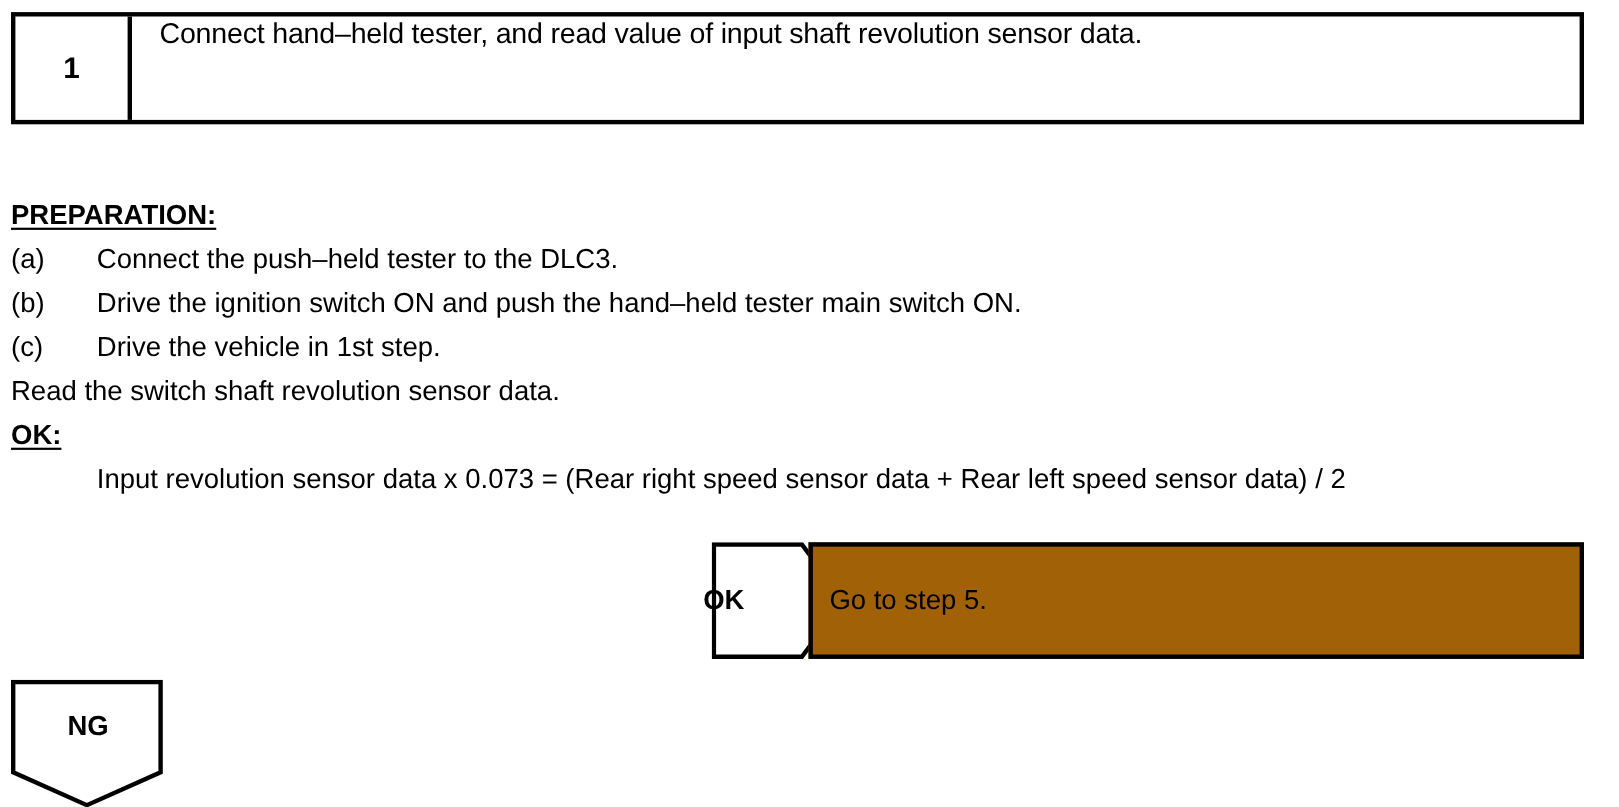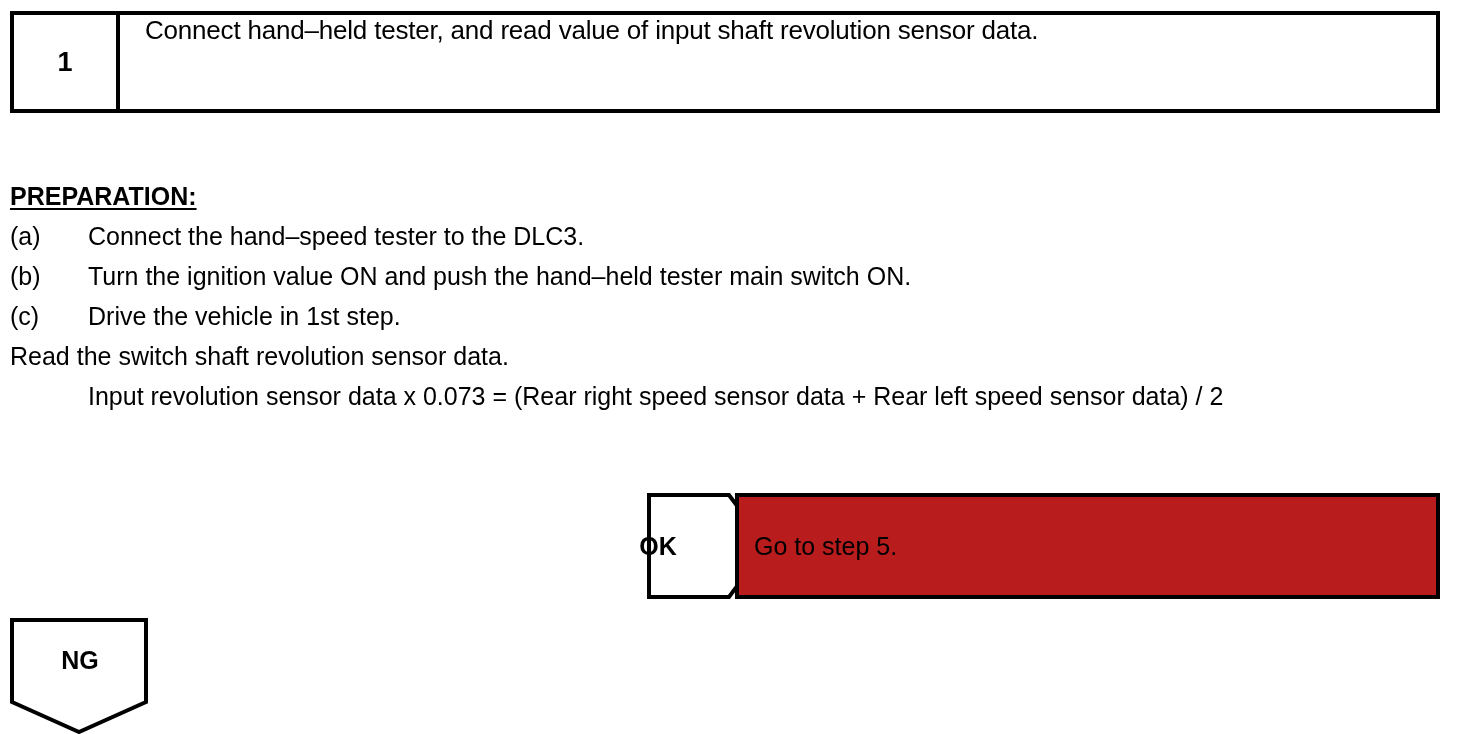--- a/index.html
+++ b/index.html
@@ -117,21 +117,21 @@
     font-weight: bold;
   }
   .goto-box {
     position: absolute;
     left: 735px;
     top: 493px;
     width: 705px;
     height: 106px;
     box-sizing: border-box;
     border: 4px solid #000;
-    background: #b91c1c;
+    background: #a16207;
     display: flex;
     align-items: center;
     padding-left: 15px;
     font-size: 25px;
   }
 
   
   .ng-shape {
     position: absolute;
     left: 10px;
@@ -170,38 +170,41 @@
   </div>
 
   <div class="body-text">
 
     <div class="heading-line">
       <span class="heading-underline">PREPARATION:</span>
     </div>
 
     <div class="lettered-item">
       <span class="marker">(a)</span>
-      <span class="content">Connect the hand–speed tester to the DLC3.</span>
+      <span class="content">Connect the push–held tester to the DLC3.</span>
     </div>
 
     <div class="lettered-item">
       <span class="marker">(b)</span>
-      <span class="content">Turn the ignition value ON and push the hand–held tester main switch ON.</span>
+      <span class="content">Drive the ignition switch ON and push the hand–held tester main switch ON.</span>
     </div>
 
     <div class="lettered-item">
       <span class="marker">(c)</span>
       <span class="content">Drive the vehicle in 1st step.</span>
     </div>
 
 
     <div class="plain-line">
       <span>Read the switch shaft revolution sensor data.</span>
     </div>
 
+    <div class="heading-line">
+      <span class="heading-underline">OK:</span>
+    </div>
 
     <div class="ok-result">Input revolution sensor data x 0.073 = (Rear right speed sensor data + Rear left speed sensor data) / 2</div>
   </div>
 
   <div class="ok-chevron">
     <svg width="124" height="106" viewBox="0 0 124 106" xmlns="http://www.w3.org/2000/svg" aria-hidden="true">
       <path d="M 2 2 L 82 2 L 120 53 L 82 104 L 2 104 Z" fill="#ffffff" stroke="#000000" stroke-width="4" stroke-linejoin="miter"></path>
     </svg>
     <div class="ok-chevron-label">OK</div>
   </div>

